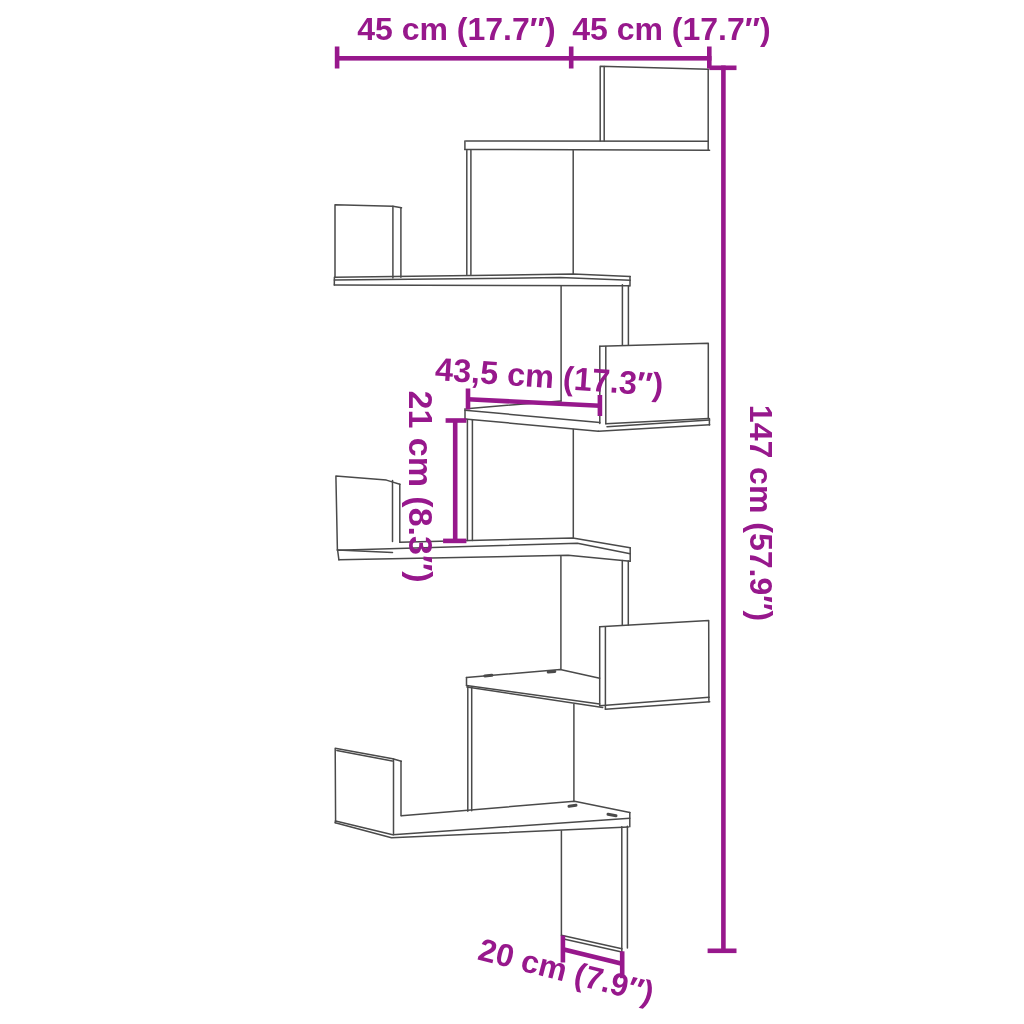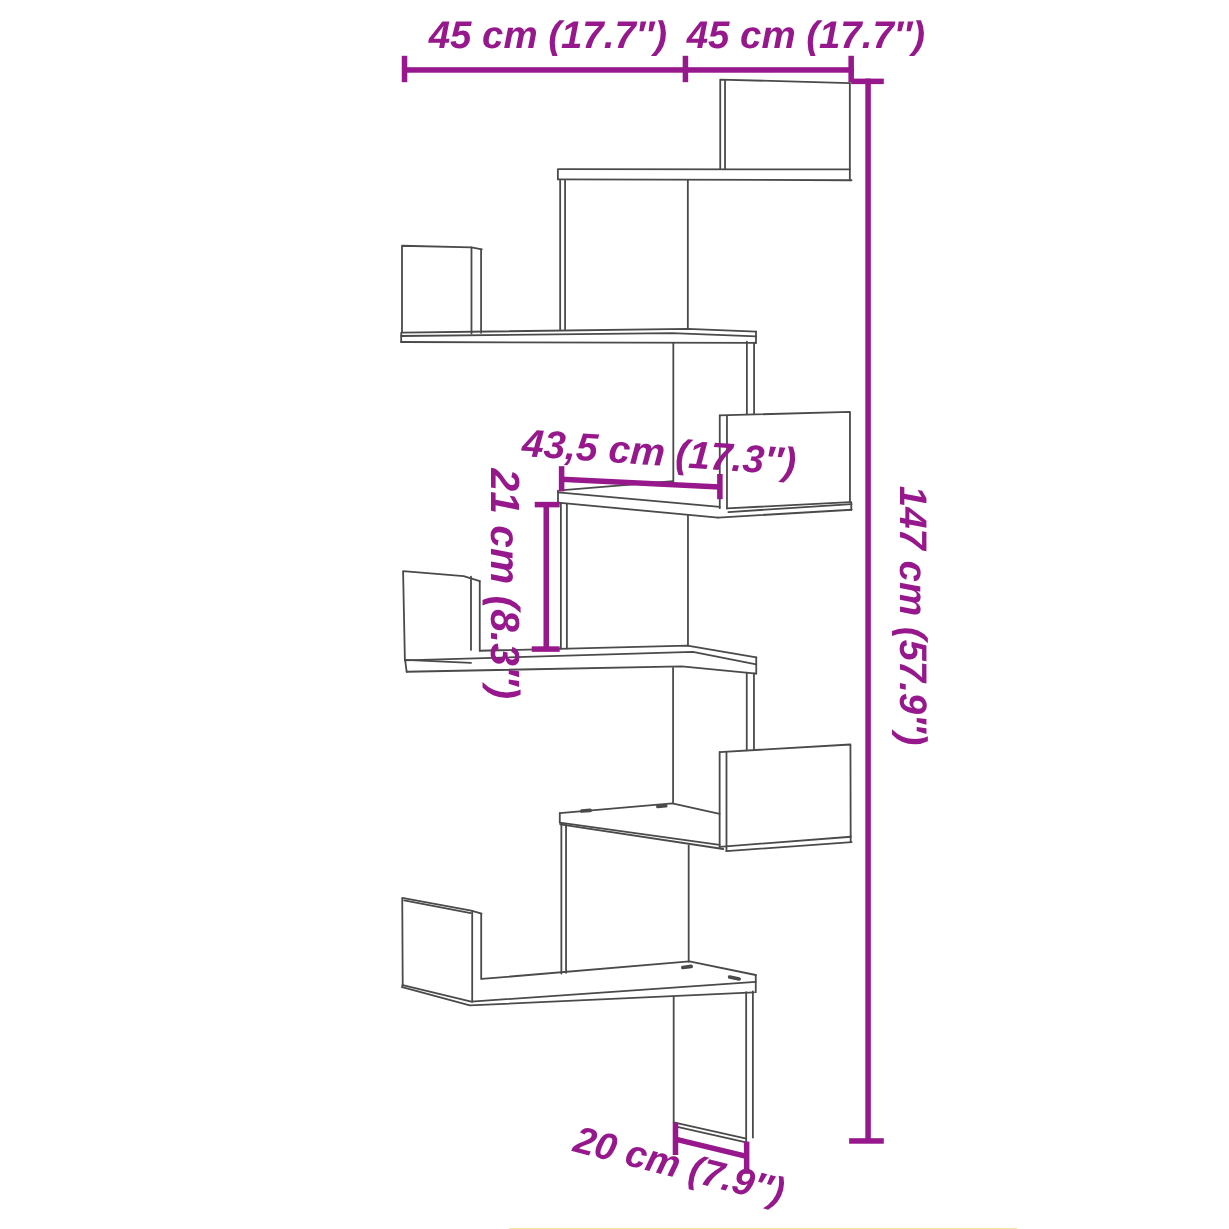--- a/index.html
+++ b/index.html
@@ -1,16 +1,16 @@
 <!DOCTYPE html>
 <html><head>
 <meta charset="utf-8">
 <style>
   html,body{margin:0;padding:0;background:#ffffff;}
-  .wrap{width:1024px;height:1024px;position:relative;background:#eab308;overflow:hidden;font-style:italic;}
+  .wrap{width:1024px;height:1024px;position:relative;background:#84cc16;overflow:hidden;}
   svg{position:absolute;left:0;top:0;}
   text{font-family:"Liberation Sans", sans-serif;font-weight:bold;fill:#97188c;}
 </style>
 </head>
 <body>
 <div class="wrap">
 <svg width="1024" height="1024" viewBox="0 0 1024 1024">
 
   <rect x="0" y="0" width="1024" height="1024" fill="#ffffff"></rect>
 

